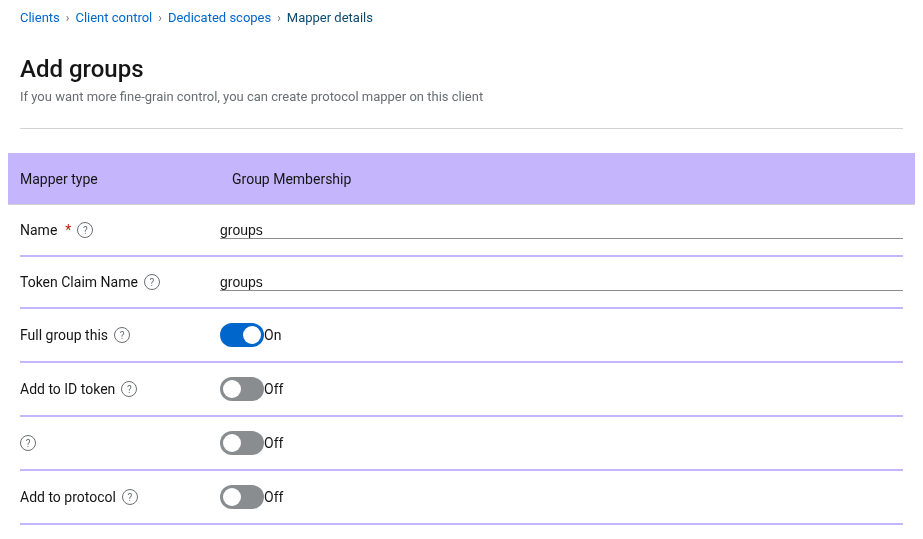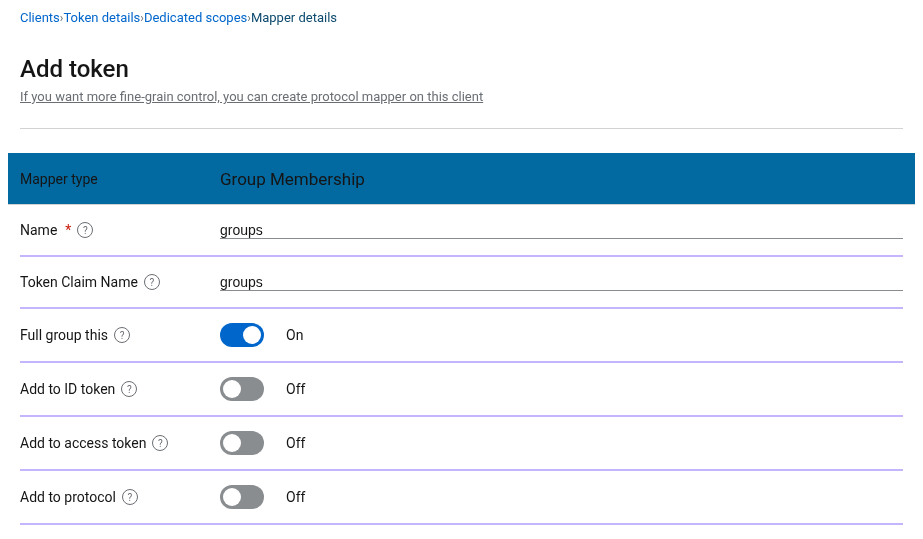--- a/index.html
+++ b/index.html
@@ -6,20 +6,21 @@
     body {
       font-family: -apple-system, BlinkMacSystemFont, "Segoe UI", Roboto, sans-serif;
       font-size: 14px;
       color: #151515;
       background: #fff;
     }
 
     .breadcrumb {
       display: flex;
       align-items: center;
+      gap: 6px;
       padding: 10px 20px;
       font-size: 13px;
       color: #6a6e73;
     }
     .breadcrumb a {
       color: #0066cc;
       text-decoration: none;
       cursor: pointer;
     }
     .breadcrumb .sep { color: #6a6e73; font-size: 12px; }
@@ -33,21 +34,20 @@
       font-size: 24px;
       font-weight: 500;
       color: #151515;
       margin-bottom: 6px;
     }
 
     .page-subtitle {
       font-size: 13px;
       color: #6a6e73;
       margin-bottom: 24px;
-      text-decoration: underline;
     }
 
     .divider {
       border: none;
       border-top: 1px solid #d2d2d2;
       margin-bottom: 24px;
     }
 
     .form-section {
       padding: 0 0 0 0;
@@ -55,21 +55,21 @@
 
     .form-row {
       display: flex;
       align-items: center;
       padding: 14px 0;
       border-bottom: 2px solid #c4b5fd;
       min-height: 52px;
     }
 
     .form-row.shaded {
-      background: #0369a1;
+      background: #c4b5fd;
       padding: 14px 12px;
       margin: 0 -12px;
       border-bottom: 1px solid #d2d2d2;
     }
 
     .form-label {
       display: flex;
       align-items: center;
       gap: 6px;
       min-width: 200px;
@@ -108,29 +108,30 @@
       border: none;
       outline: none;
       font-size: 14px;
       color: #151515;
       background: transparent;
       padding: 0;
     }
 
     .mapper-type-display {
       flex: 1;
-      font-size: 17px;
-      color: #151515;
+      font-size: 14px;
+      color: #151515;
+      margin-left: 12px;
     }
 
     
     .toggle-wrapper {
       display: flex;
       align-items: center;
-      gap: 22px;
+      gap: 0;
     }
 
     .toggle {
       position: relative;
       display: inline-block;
       width: 44px;
       height: 24px;
       cursor: pointer;
     }
 
@@ -173,29 +174,29 @@
       font-size: 14px;
       color: #151515;
     }
   </style>
 </head>
 <body>
 
 <nav class="breadcrumb">
   <a>Clients</a>
   <span class="sep">›</span>
-  <a>Token details</a>
+  <a>Client control</a>
   <span class="sep">›</span>
   <a>Dedicated scopes</a>
   <span class="sep">›</span>
   <span class="current">Mapper details</span>
 </nav>
 
 <div class="page-content">
-  <h1 class="page-title">Add token</h1>
+  <h1 class="page-title">Add groups</h1>
   <p class="page-subtitle">If you want more fine-grain control, you can create protocol mapper on this client</p>
   <hr class="divider">
 
   <div class="form-section">
 
     <div class="form-row shaded">
       <div class="form-label">
         <span>Mapper type</span>
       </div>
       <div class="mapper-type-display">Group Membership</div>
@@ -245,21 +246,20 @@
         <label class="toggle">
           <input type="checkbox" style="">
           <span class="toggle-slider"></span>
         </label>
         <span class="toggle-label">Off</span>
       </div>
     </div>
 
     <div class="form-row">
       <div class="form-label">
-        <span>Add to access token</span>
         <span class="help-icon">?</span>
       </div>
       <div class="toggle-wrapper">
         <label class="toggle">
           <input type="checkbox" style="">
           <span class="toggle-slider"></span>
         </label>
         <span class="toggle-label">Off</span>
       </div>
     </div>

